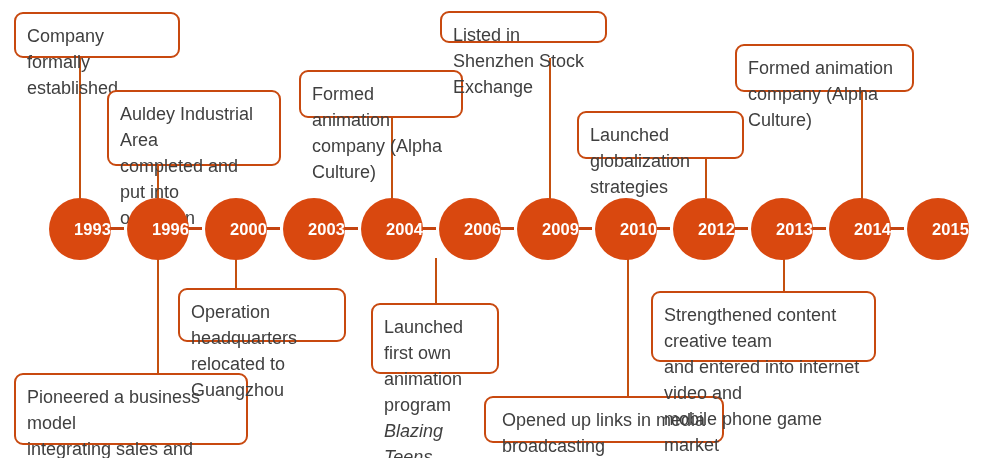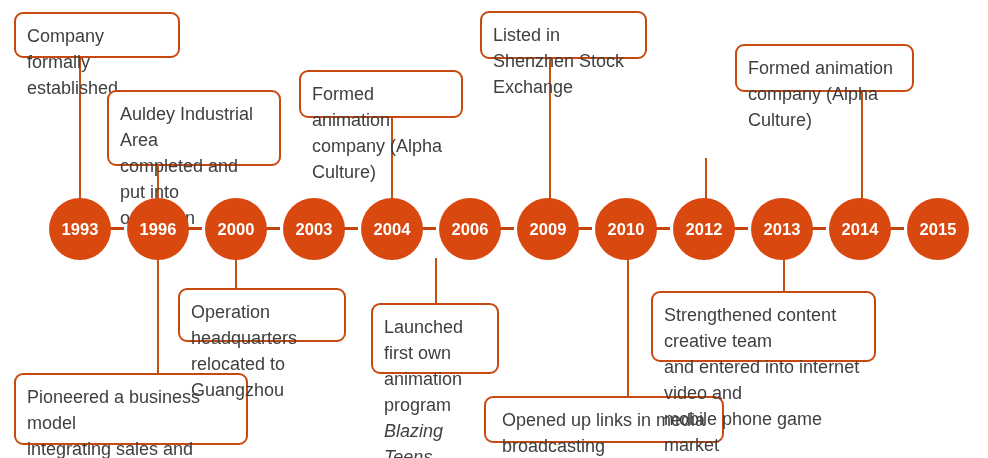--- a/index.html
+++ b/index.html
@@ -26,21 +26,21 @@
   
   .year-node {
     position: absolute;
     width: 62px;
     height: 62px;
     border-radius: 50%;
     background: #d9480f;
     color: #ffffff;
     display: flex;
     align-items: center;
-    justify-content: center;
+    justify-content: flex-end;
     font-size: 16.5px;
     font-weight: bold;
     letter-spacing: 0.1px;
     box-sizing: border-box;
     z-index: 3;
   }
 
   
   .connector {
     position: absolute;
@@ -173,25 +173,29 @@
     <span class="evt-text">Formed animation
 company (Alpha Culture)</span>
   </div>
 
   <div class="event-box" style="left:371px; top:303px; width:128px; height:71px;">
     <span class="evt-text">Launched first own
 animation program
 </span><span class="evt-title">Blazing Teens</span>
   </div>
 
-  <div class="event-box" style="left:480px; top:11px; width:167px; height:48px;">
+  <div class="event-box" style="left:440px; top:11px; width:167px; height:32px;">
     <span class="evt-text">Listed in Shenzhen Stock
 Exchange</span>
   </div>
 
+  <div class="event-box" style="left:577px; top:111px; width:167px; height:48px;">
+    <span class="evt-text">Launched globalization
+strategies</span>
+  </div>
 
   <div class="event-box" style="left:484px; top:396px; width:240px; height:47px;padding-left:16px;">
     <span class="evt-text">Opened up links in media broadcasting
 for a whole-industry-chain operation</span>
   </div>
 
   <div class="event-box" style="left:651px; top:291px; width:225px; height:71px;">
     <span class="evt-text">Strengthened content creative team
 and entered into internet video and
 mobile phone game market</span>

